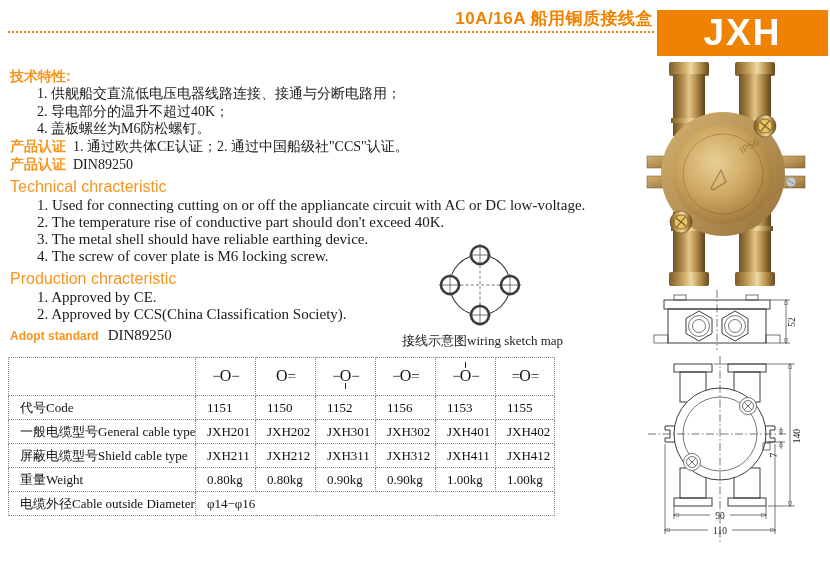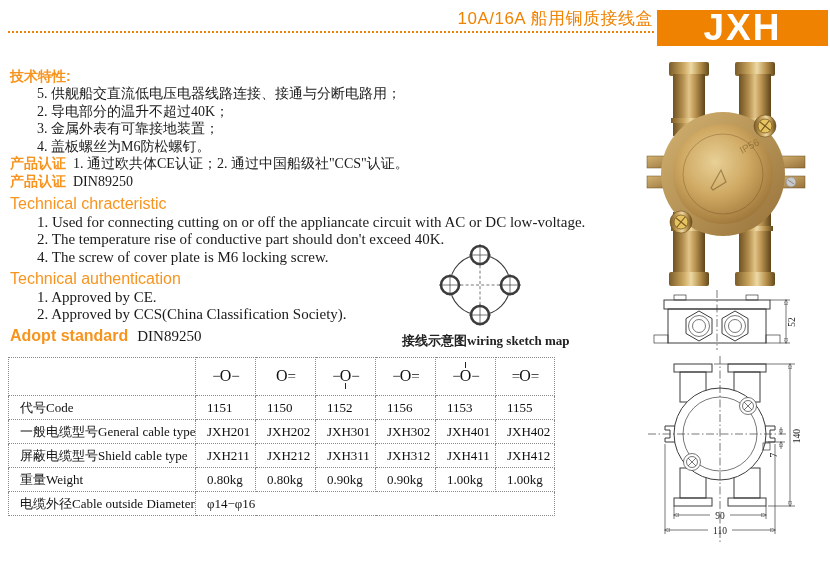--- a/index.html
+++ b/index.html
@@ -1,46 +1,46 @@
 <!DOCTYPE html>
 <html style="--accent: #EF8200; --heading: #F7941E;"><head>
 <meta charset="utf-8">
 <style>
   html,body{margin:0;padding:0;background:#e8e8e8;}
   .page{position:relative;width:830px;height:582px;background:#ffffff;margin:0 auto;
         font-family:"Liberation Serif",serif;color:#1a1a1a;overflow:hidden;}
 
   
   .title-zh{position:absolute;top:7px;left:0;width:653px;text-align:right;
-            font-family:"Liberation Sans",sans-serif;font-weight:normal;font-size:17px;
+            font-family:"Liberation Sans",sans-serif;font-weight:bold;font-size:17px;
             color:var(--accent);letter-spacing:.5px;}
   .hdr-rule{position:absolute;top:31px;left:8px;width:646px;height:0;
             border-top:2px dotted var(--accent);}
   .title-en{position:absolute;top:37px;left:0;width:653px;text-align:right;
             font-family:"Liberation Sans",sans-serif;font-weight:bold;font-size:17px;
             color:var(--accent);letter-spacing:.2px;}
-  .logo-box{position:absolute;left:657px;top:10px;width:171px;height:36px;
+  .logo-box{position:absolute;left:657px;top:10px;width:171px;height:46px;
             background:var(--accent);display:flex;align-items:center;justify-content:center;}
   .logo-text{font-family:"Liberation Sans",sans-serif;font-weight:bold;font-size:37px;
              color:#fff;letter-spacing:2px;}
 
   
   .content{position:absolute;left:10px;top:68px;width:648px;}
   .zh-head{font-family:"Liberation Sans",sans-serif;font-weight:bold;font-size:14px;
            line-height:16px;color:var(--heading);margin:0;}
   .zh-list{list-style:none;margin:1px 0 0;padding:0 0 0 27px;font-size:14px;line-height:17.5px;}
   .inline-row{margin:0;font-size:14px;line-height:18px;}
   .inline-row .lbl-zh{font-family:Liberation Mono, monospace;font-weight:bold;
            font-size:14px;color:var(--heading);margin-right:7px;}
   .en-head{font-family:"Liberation Sans",sans-serif;font-weight:normal;font-size:16px;
            line-height:19px;color:var(--heading);margin:3px 0 0;}
   .en-list{list-style:none;margin:1px 0 0;padding:0 0 0 27px;font-size:15px;line-height:17.3px;}
   .adopt-row{margin-top:3px;font-size:15px;line-height:19px;}
   .adopt-row .lbl-en{font-family:"Liberation Sans",sans-serif;font-weight:bold;
-           font-size:16px;color:var(--heading);margin-right:9px;}
+           font-size:12px;color:var(--heading);margin-right:9px;}
 
   
   .sketch{position:absolute;left:402px;top:243px;width:180px;}
   .sketch svg{display:block;margin-left:33px;}
   .sketch-caption{margin-top:1px;font-size:13px;color:#222;}
 
   
   .spec{position:absolute;left:8px;top:357px;}
   .spec table{border-collapse:collapse;width:546px;table-layout:fixed;font-size:13px;color:#111;}
   .spec td{border:1px dotted #8a8a8a;height:23px;padding:0 3px 0 11px;
@@ -71,48 +71,48 @@
 
   <div class="title-zh">10A/16A 船用铜质接线盒</div>
   <div class="hdr-rule"></div>
   <div class="logo-box">
     <span class="logo-text">JXH</span>
   </div>
 
   <div class="content">
     <p class="zh-head">技术特性:</p>
     <ul class="zh-list">
-      <li>5. 供舰船交直流低电压电器线路连接、接通与分断电路用；</li>
+      <li>1. 供舰船交直流低电压电器线路连接、接通与分断电路用；</li>
       <li>2. 导电部分的温升不超过40K；</li>
-      <li>3. 金属外表有可靠接地装置；</li>
       <li>4. 盖板螺丝为M6防松螺钉。</li>
     </ul>
     <p class="inline-row">
       <span class="lbl-zh">产品认证</span><span>1. 通过欧共体CE认证；2. 通过中国船级社"CCS"认证。</span>
     </p>
     <p class="inline-row">
       <span class="lbl-zh">产品认证</span><span>DIN89250</span>
     </p>
     <p class="en-head">Technical chracteristic</p>
     <ul class="en-list">
       <li>1. Used for connecting cutting on or off the appliancate circuit with AC or DC low-voltage.</li>
       <li>2. The temperature rise of conductive part should don't exceed 40K.</li>
+      <li>3. The metal shell should have reliable earthing device.</li>
       <li>4. The screw of cover plate is M6 locking screw.</li>
     </ul>
-    <p class="en-head">Technical authentication</p>
+    <p class="en-head">Production chracteristic</p>
     <ul class="en-list">
       <li>1. Approved by CE.</li>
       <li>2. Approved by CCS(China Classification Society).</li>
     </ul>
     <p class="adopt-row">
       <span class="lbl-en">Adopt standard</span><span>DIN89250</span>
     </p>
   </div>
 
-  <figure class="sketch draw" style="margin:0;font-weight:bold;">
+  <figure class="sketch draw" style="margin:0;">
     <svg width="90" height="88" viewBox="0 0 90 88">
       <circle cx="45" cy="42" r="30" style="stroke-width:1.1"></circle>
       <line x1="45" y1="12" x2="45" y2="72" class="thin" style="stroke-dasharray:3 2.2"></line>
       <line x1="15" y1="42" x2="75" y2="42" class="thin" style="stroke-dasharray:3 2.2"></line>
 
       <circle cx="45" cy="12" r="9" class="wfill" style="stroke-width:2.6"></circle>
       <line x1="45" y1="1" x2="45" y2="23" class="thin"></line>
         <line x1="34" y1="12" x2="56" y2="12" class="thin"></line>
       <circle cx="45" cy="72" r="9" class="wfill" style="stroke-width:2.6"></circle>
       <line x1="45" y1="61" x2="45" y2="83" class="thin"></line>

